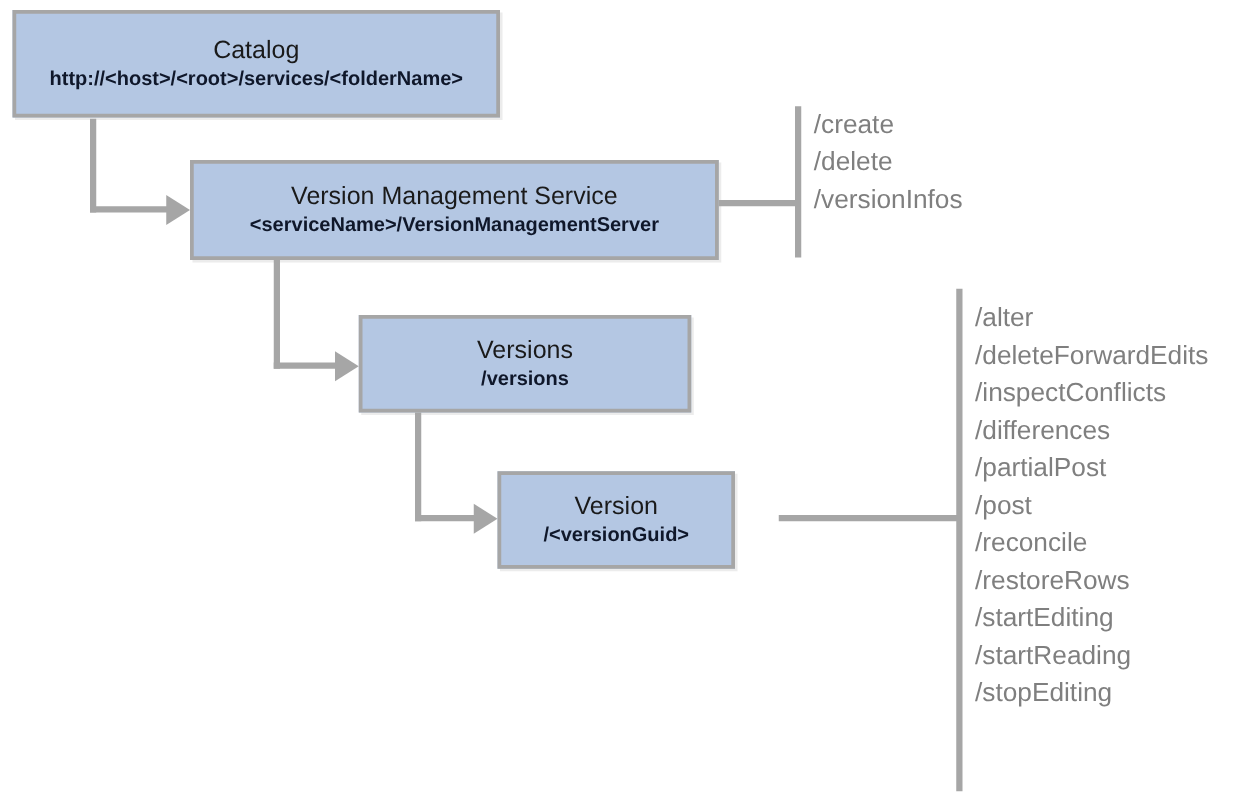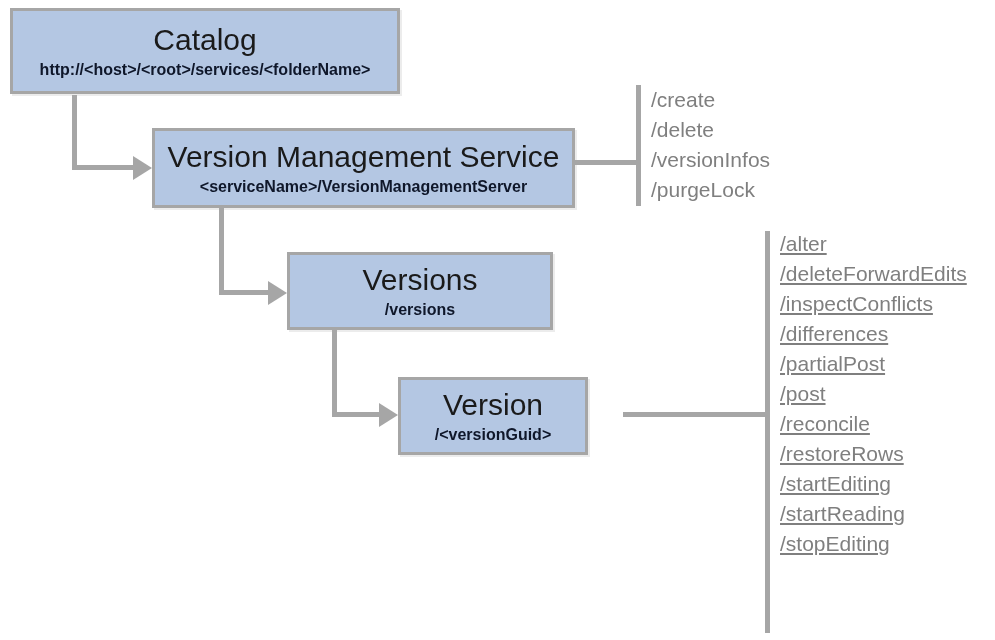--- a/index.html
+++ b/index.html
@@ -20,21 +20,21 @@
     background: #b4c7e3;
     border: 3px solid #a6a6a6;
     box-shadow: 2px 2px 0 rgba(180,180,180,0.25);
     display: flex;
     flex-direction: column;
     align-items: center;
     justify-content: center;
     text-align: center;
   }
   .node .title {
-    font-size: 30px;
+    font-size: 20px;
     line-height: 1.15;
     color: #1a1a1a;
   }
   .node .subtitle {
     font-size: 16px;
     font-weight: bold;
     color: #0f172a;
     margin-top: 3px;
     white-space: nowrap;
   }
@@ -74,21 +74,21 @@
   
   .endpoints {
     position: absolute;
     list-style: none;
     color: #7f7f7f;
     font-size: 21px;
     line-height: 30px;
     white-space: nowrap;
   }
   .endpoints-service { left: 651px; top: 85px; }
-  .endpoints-version { left: 780px; top: 229px; text-decoration: underline; }
+  .endpoints-version { left: 780px; top: 240px; }
 </style>
 </head>
 <body>
 
 <div class="canvas">
 
   <div class="node node-catalog">
     <div class="title">Catalog</div>
     <div class="subtitle">http://&lt;host&gt;/&lt;root&gt;/services/&lt;folderName&gt;</div>
   </div>
@@ -123,21 +123,20 @@
   <div class="seg stub-service"></div>
   <div class="seg stub-version"></div>
 
   <div class="seg bar-service"></div>
   <div class="seg bar-version"></div>
 
   <ul class="endpoints endpoints-service">
       <li>/create</li>
       <li>/delete</li>
       <li>/versionInfos</li>
-      <li>/purgeLock</li>
     </ul>
 
   <ul class="endpoints endpoints-version">
       <li>/alter</li>
       <li>/deleteForwardEdits</li>
       <li>/inspectConflicts</li>
       <li>/differences</li>
       <li>/partialPost</li>
       <li>/post</li>
       <li>/reconcile</li>

